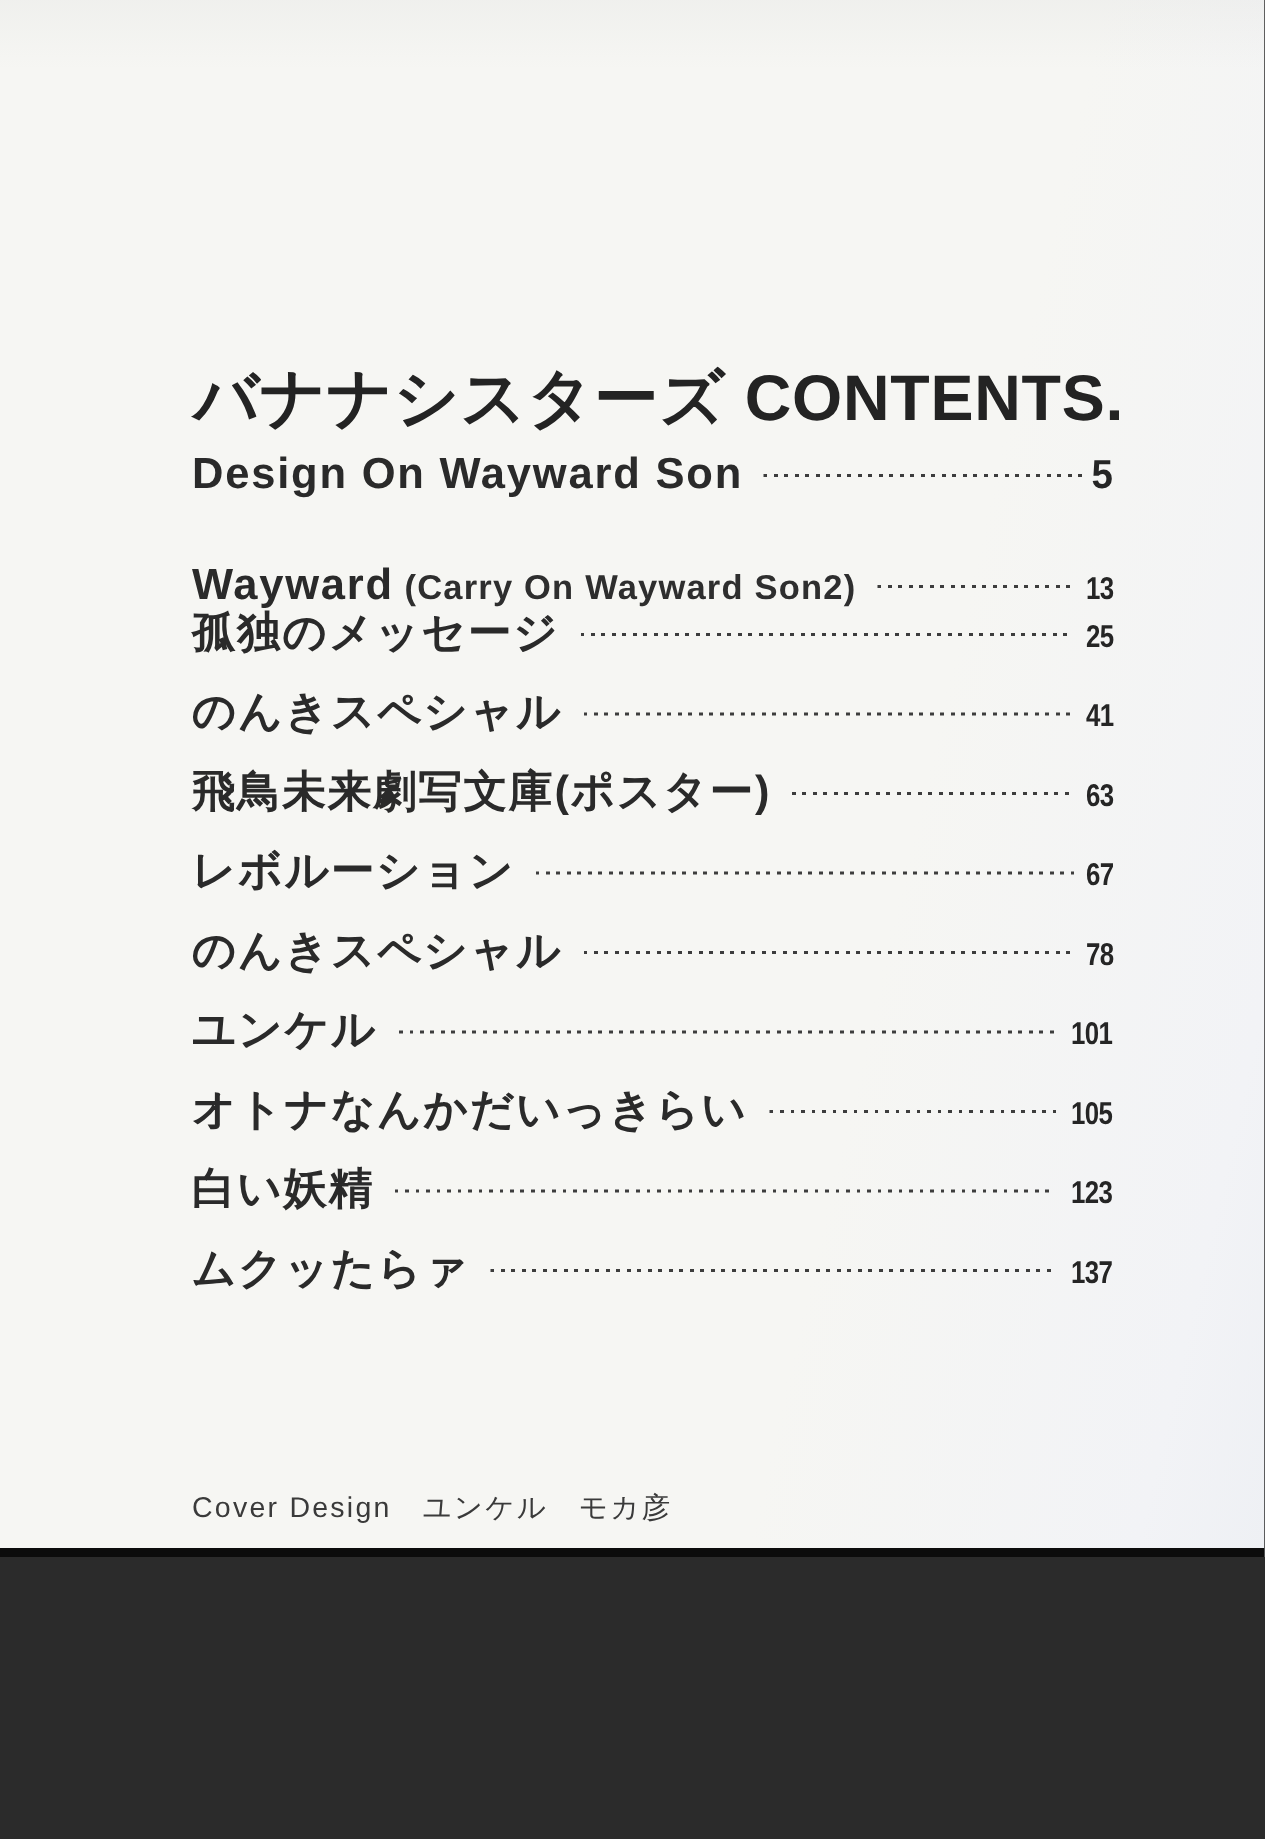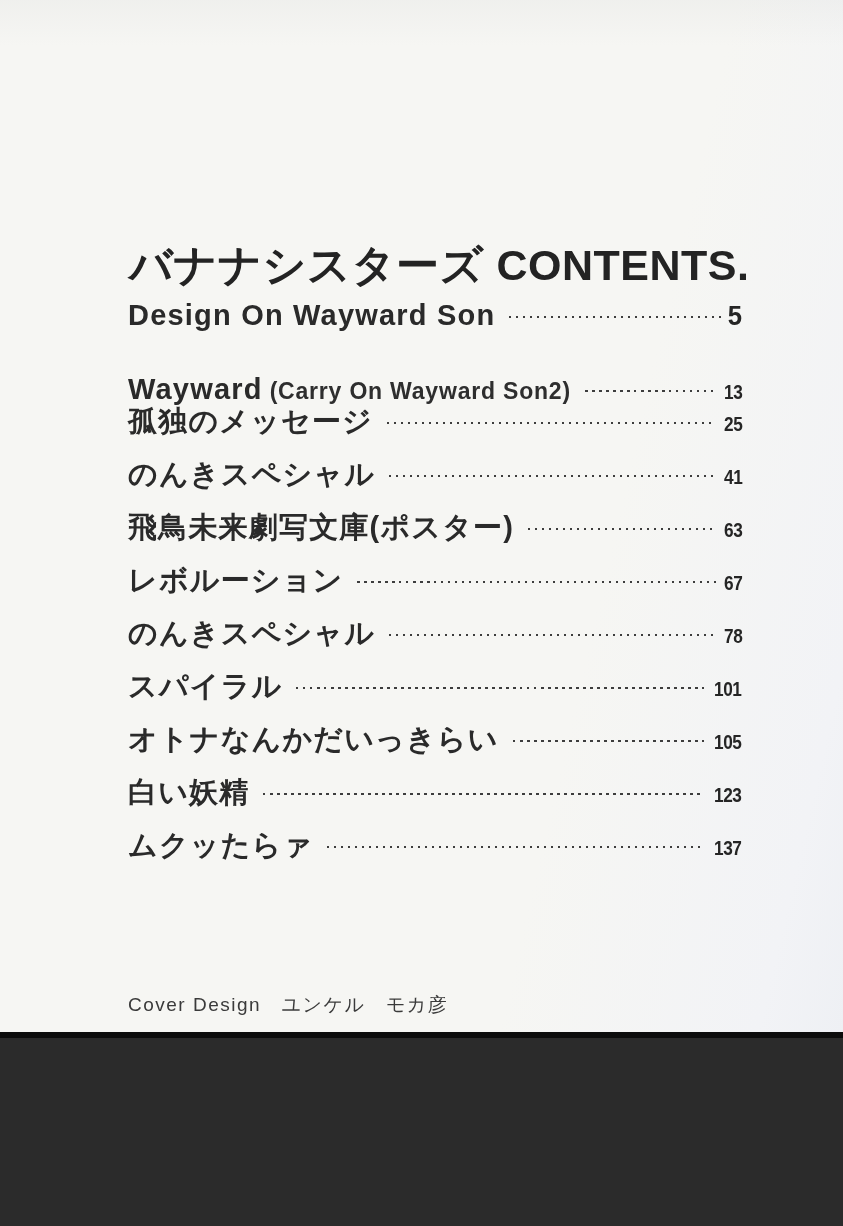--- a/index.html
+++ b/index.html
@@ -155,21 +155,21 @@
       <span class="dotted-leader"></span>
       <span class="toc-entry-page">67</span>
     </li>
     <li class="toc-entry">
       <span class="toc-entry-title">のんきスペシャル</span>
       <span class="toc-entry-subtitle"></span>
       <span class="dotted-leader"></span>
       <span class="toc-entry-page">78</span>
     </li>
     <li class="toc-entry">
-      <span class="toc-entry-title">スパイラル</span>
+      <span class="toc-entry-title">ユンケル</span>
       <span class="toc-entry-subtitle"></span>
       <span class="dotted-leader"></span>
       <span class="toc-entry-page">101</span>
     </li>
     <li class="toc-entry">
       <span class="toc-entry-title">オトナなんかだいっきらい</span>
       <span class="toc-entry-subtitle"></span>
       <span class="dotted-leader"></span>
       <span class="toc-entry-page">105</span>
     </li>

